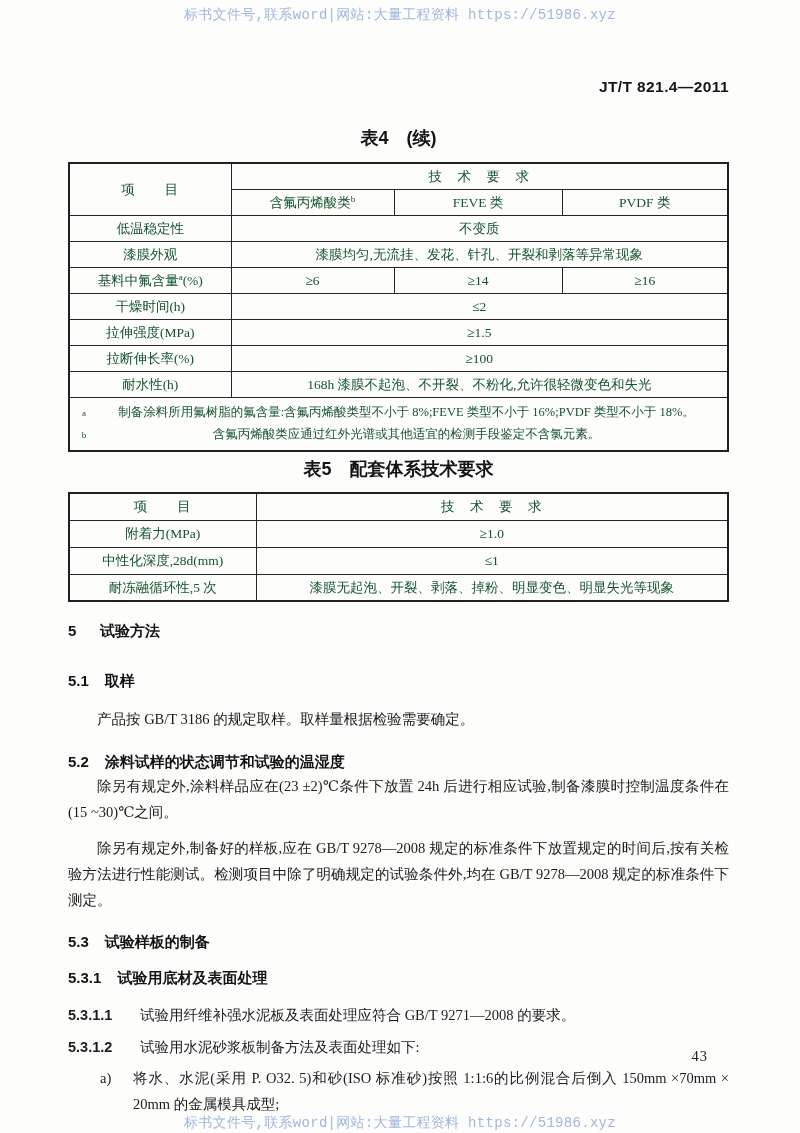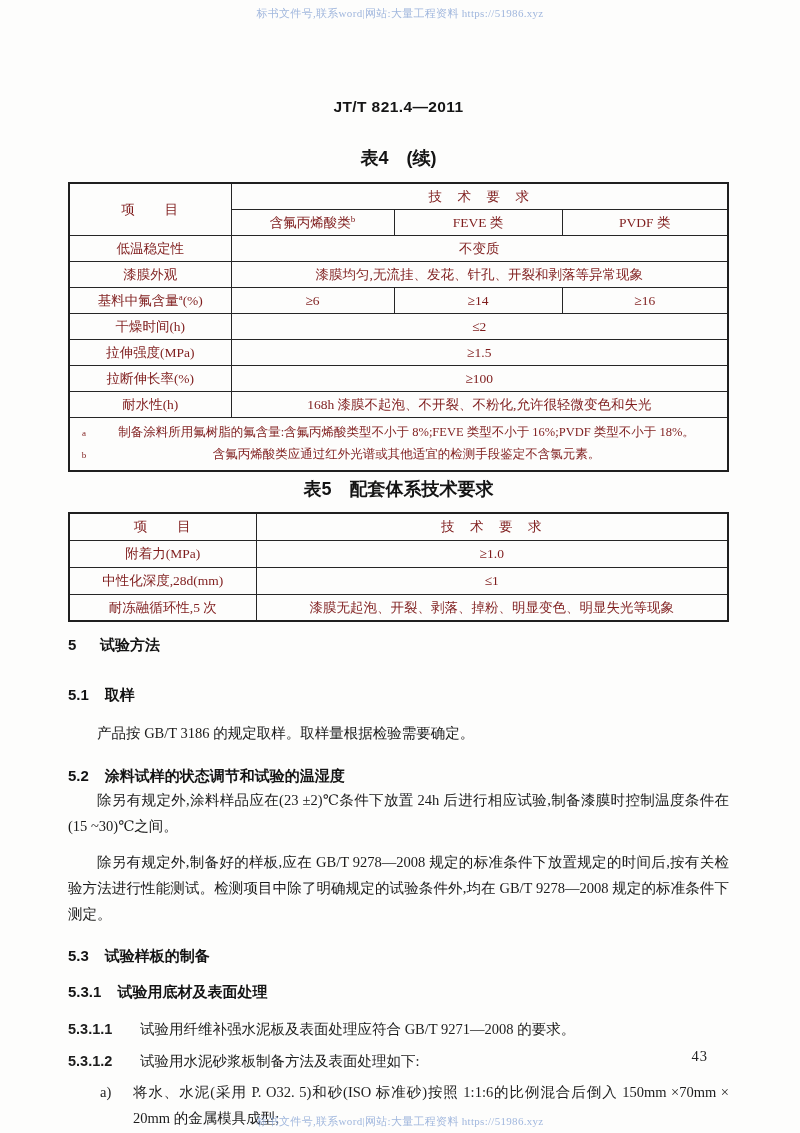--- a/index.html
+++ b/index.html
@@ -7,66 +7,66 @@
   body { font-family:"Liberation Serif","DejaVu Serif",serif; color:#1c1c1c; }
   .page{
     position:relative; width:800px; height:1133px; margin:0 auto;
     background:#fdfdfc; overflow:hidden;
     box-shadow:0 0 4px rgba(0,0,0,.25);
   }
   .content{ padding:0 71px 0 68px; }
 
   .watermark{
     position:absolute; left:50%; transform:translateX(-50%);
-    font-family:Liberation Serif, serif;
-    font-size:11px; color:#8aa6d6; opacity:.8; white-space:nowrap;
+    font-family:Liberation Mono, monospace;
+    font-size:14px; color:#8aa6d6; opacity:.8; white-space:nowrap;
     filter:blur(.3px); letter-spacing:.3px;
   }
   .wm-top{ top:6px; }
   .wm-bottom{ top:1114px; }
 
   .doc-number{
-    margin-top:98px; text-align:center;
+    margin-top:78px; text-align:right;
     font-family:"Liberation Sans","DejaVu Sans",sans-serif;
     font-size:15.5px; font-weight:600; letter-spacing:.4px; color:#151515;
   }
 
   .tbl-caption{
     text-align:center; font-weight:bold; font-size:18px;
     font-family:"Liberation Sans","DejaVu Sans",sans-serif; color:#141414;
   }
   .cap4{ margin-top:30px; }
   .cap5{ margin-top:5px; }
 
   table.std{ width:100%; border-collapse:collapse; table-layout:fixed; }
   table.std td, table.std th{
     border:1.5px solid #262626; font-weight:normal;
     font-size:13.5px; text-align:center; vertical-align:middle;
-    padding:4px 6px; line-height:17px; color:#7f1d1d;
+    padding:4px 6px; line-height:17px; color:#14532d;
   }
   table.std{ border:2px solid #202020; }
   .t4{ margin-top:12px; }
   .t5{ margin-top:11px; }
   .t4 td, .t4 th{ height:26px; }
   .t5 td, .t5 th{ height:27px; }
   th.hdr{ letter-spacing:1px; }
   sup.fn{ font-size:9px; line-height:0; }
 
   td.fncell{ text-align:left; padding:6px 10px 7px 16px; height:auto; }
   .fnline{ font-size:12.5px; line-height:21px; display:flex; }
   .fnline .mk{ font-size:9px; width:16px; flex:0 0 16px; padding-top:1px; }
   .fnline .tx{ flex:1; }
 
   .sec-h{
     font-family:"Liberation Sans","DejaVu Sans",sans-serif;
     font-weight:bold; font-size:15px; color:#141414;
   }
   .sec-h .num{ display:inline-block; min-width:14px; margin-right:18px; }
   .sec-h .num.wide{ margin-right:16px; }
-  .h5-main{ margin-top:14px; }
+  .h5-main{ margin-top:20px; }
   .h51{ margin-top:31px; }
   .h52{ margin-top:21px; }
   .h53{ margin-top:20px; }
   .h531{ margin-top:17px; }
 
   .para{ font-size:14.5px; line-height:26px; text-align:justify; color:#1a1a1a; }
   .indent{ text-indent:2em; }
   .p51{ margin-top:15px; }
   .p52a{ margin-top:1px; }
   .p52b{ margin-top:10px; }

